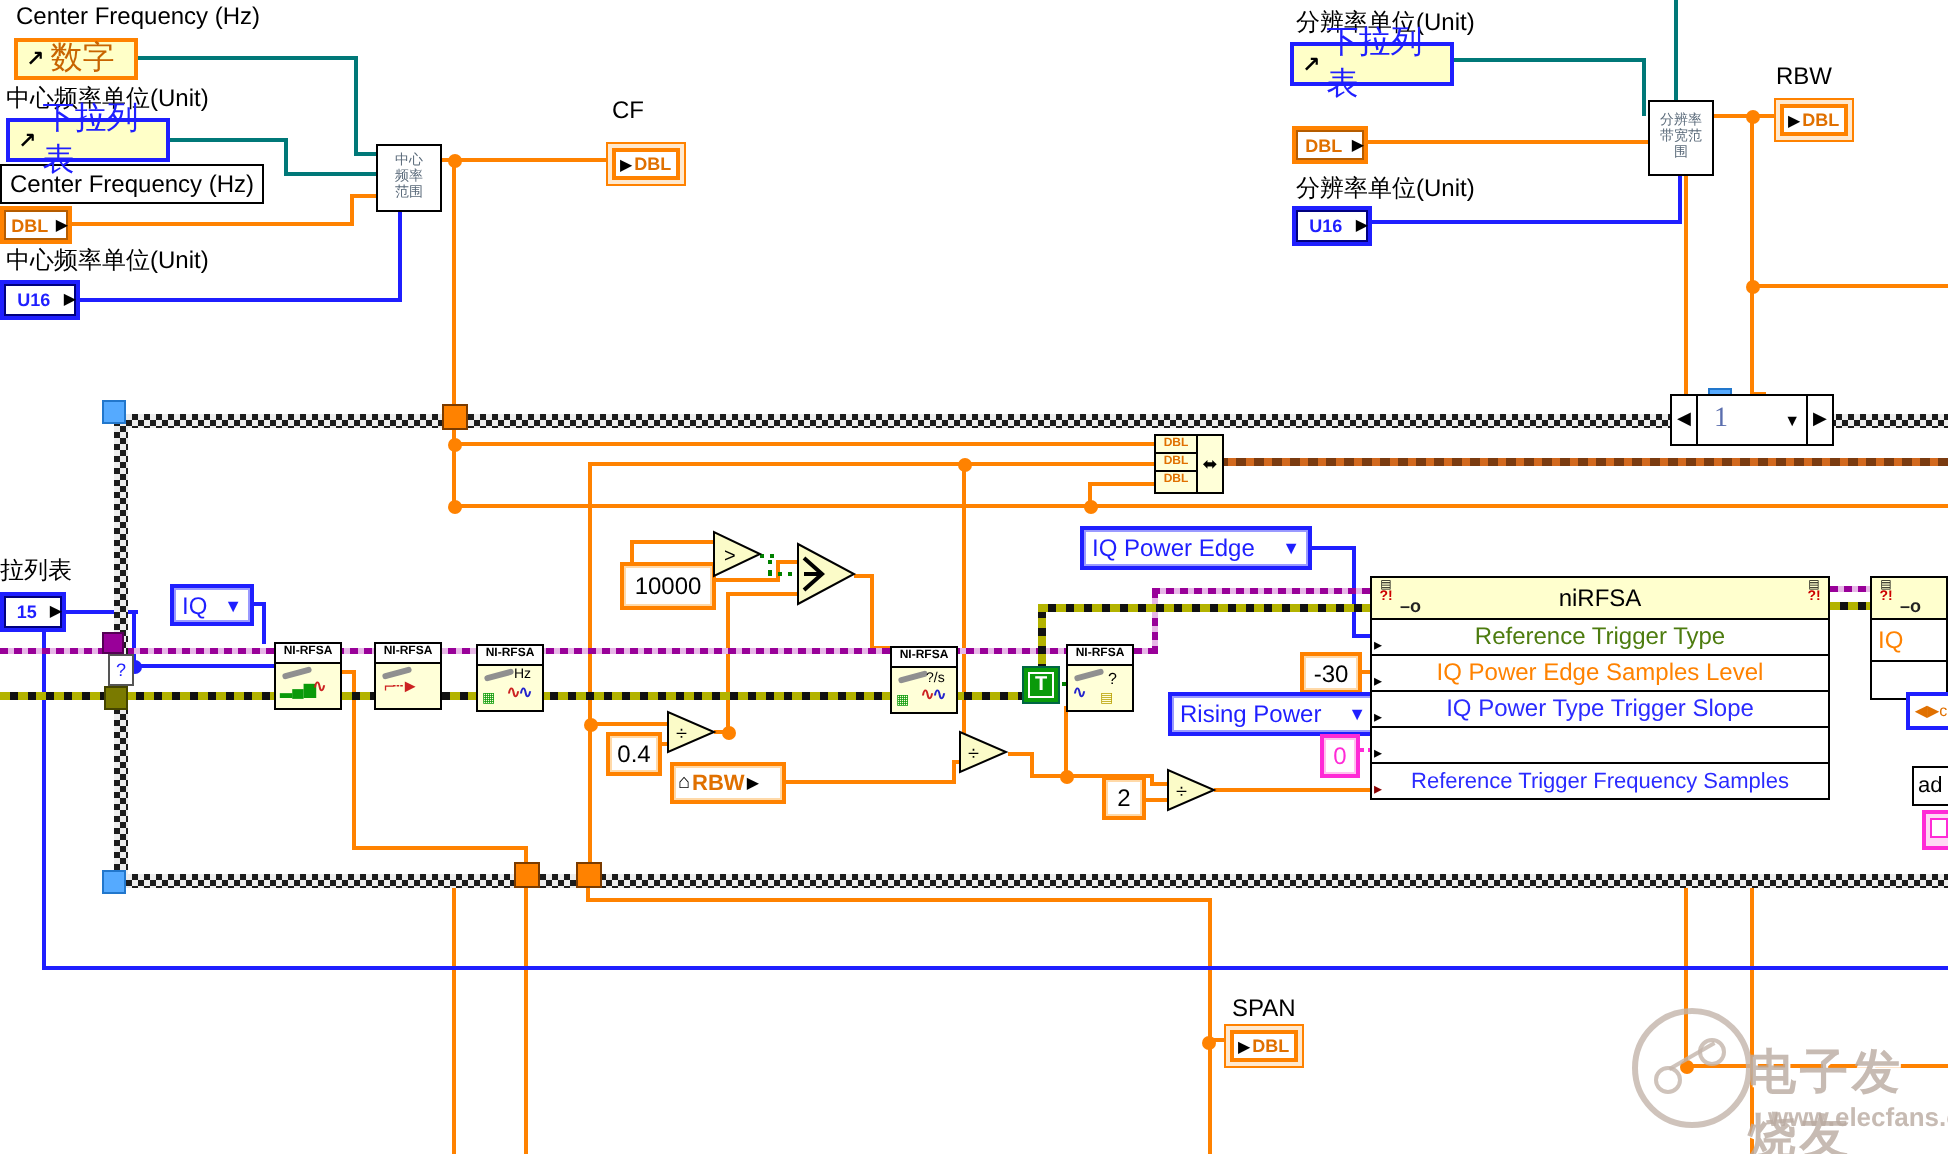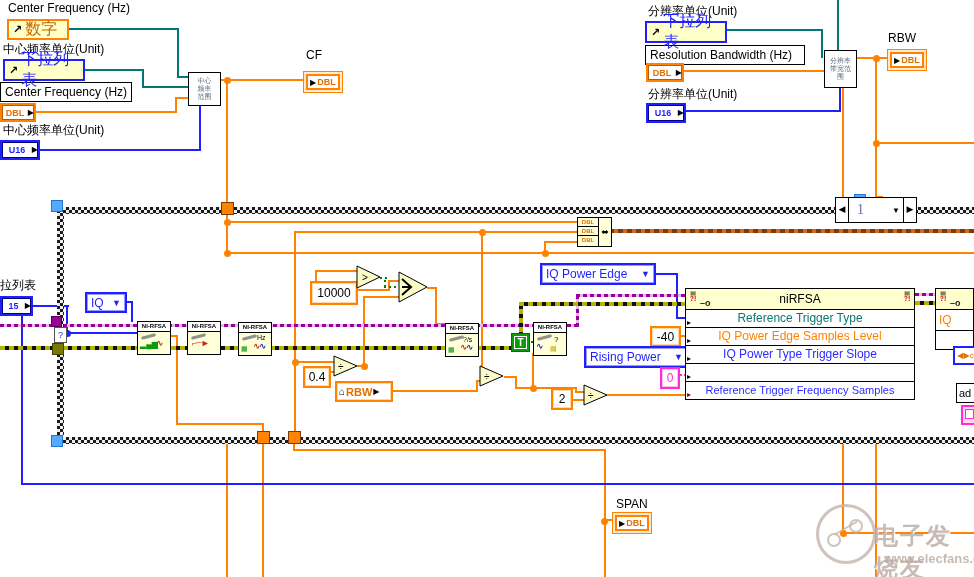--- a/index.html
+++ b/index.html
@@ -273,21 +273,20 @@
         <span class="arr">▶</span>
     <span class="tt">DBL</span>
       </div>
   </div>
 
   <div class="lbl" style="left:648px;top:3px">分辨率单位(Unit)</div>
   <div class="ref r-bl" style="left:645px;top:21px;width:70px;height:18px">
     <span class="ric">↗</span>
     <span>下拉列表</span>
   </div>
-  <div class="boxlbl" style="left:645px;top:45px;width:150px">Resolution Bandwidth (Hz)</div>
   <div class="term t-or" style="left:646px;top:63px;width:34px;height:15px">
     <span class="tt">DBL</span>
     <span class="arr">▶</span>
   </div>
   <div class="lbl" style="left:648px;top:86px">分辨率单位(Unit)</div>
   <div class="term t-bl" style="left:646px;top:103px;width:36px;height:16px">
     <span class="tt">U16</span>
     <span class="arr">▶</span>
   </div>
   <div class="cnvi" style="left:824px;top:50px;width:31px;height:36px">
@@ -395,37 +394,37 @@
       <span class="bc">DBL</span>
       <span class="bc">DBL</span>
     </div>
     <div class="bout">⬌</div>
   </div>
 
   <div class="enum" style="left:540px;top:263px;width:104px;height:18px">
     <span>IQ Power Edge</span>
     <span class="dd">▼</span>
   </div>
-  <div class="num" style="left:650px;top:326px;width:27px;height:17px">-40</div>
+  <div class="num" style="left:650px;top:326px;width:27px;height:17px">-30</div>
   <div class="enum" style="left:584px;top:346px;width:93px;height:18px">
     <span>Rising Power</span>
     <span class="dd">▼</span>
   </div>
   <div class="num" style="left:660px;top:367px;width:16px;height:18px;border-color:#FF2BD6;box-shadow:inset 0 0 0 1px #ffc2ef;color:#FF2BD6">0</div>
 
   <div class="pn" style="left:685px;top:288px;width:230px">
     <div class="pnh">
       <span class="pncorn" style="left:2px">▤<b>?!</b></span>
       <span class="chainic">–o</span>
       <span>niRFSA</span>
       <span class="pncorn" style="right:2px">▤<b>?!</b></span>
     </div>
     <div class="row">
       <span class="inarr">▸</span>
-      <span style="color: #0f766e;">Reference Trigger Type</span></div>
+      <span style="color: #4d7c0f;">Reference Trigger Type</span></div>
     <div class="row">
       <span class="inarr">▸</span>
       <span style="color: rgb(255, 130, 0);">IQ Power Edge Samples Level</span></div>
     <div class="row">
       <span class="inarr">▸</span>
       <span style="color: rgb(43, 43, 255);">IQ Power Type Trigger Slope</span></div>
     <div class="row">
       <span class="inarr">▸</span>
       </div>
     <div class="row">

